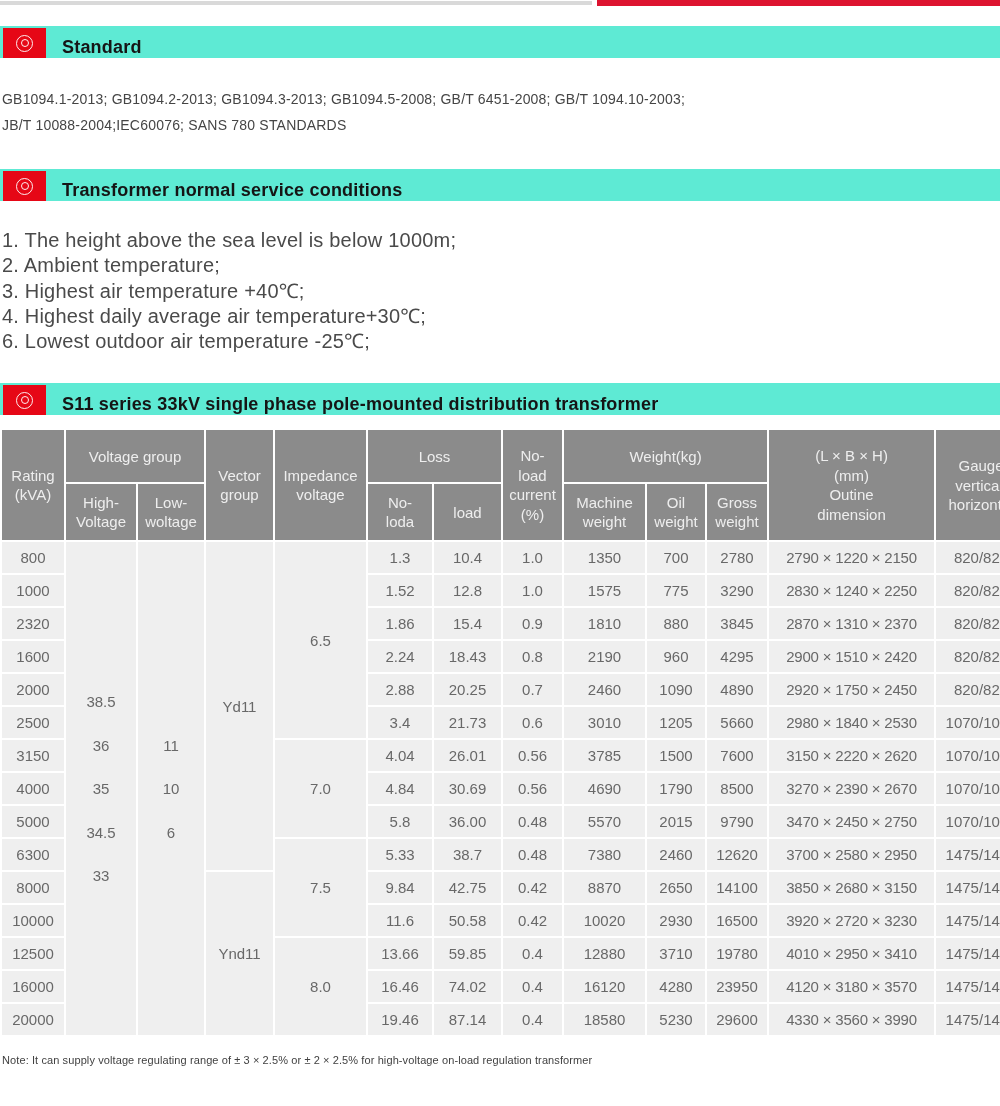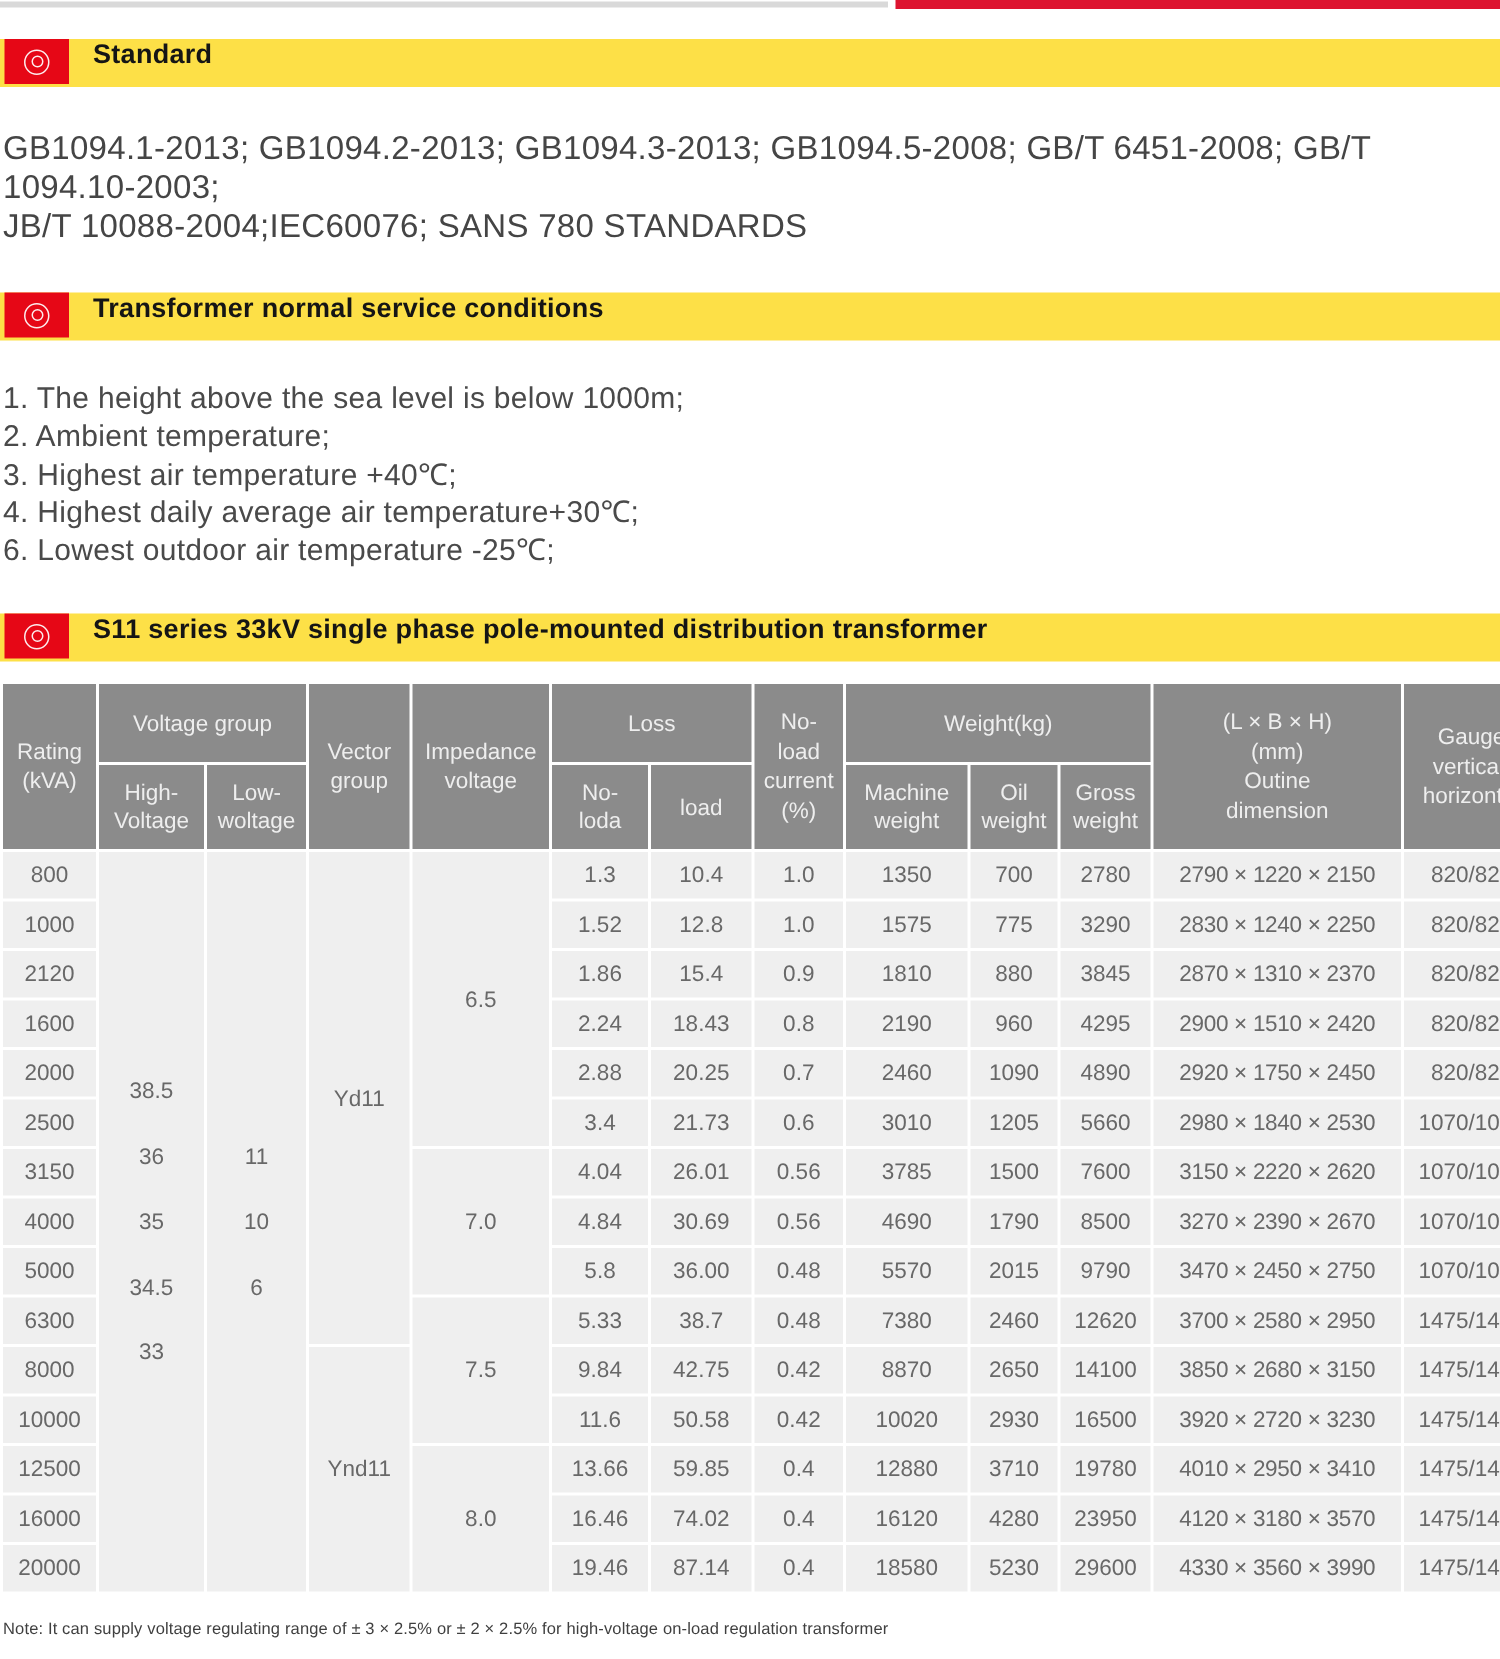--- a/index.html
+++ b/index.html
@@ -14,22 +14,22 @@
   }
 
   
   .topbar { display:flex; height:6px; align-items:flex-start; }
   .topbar-gray { width:592px; height:4px; margin-top:1px; background:#d9d9d9; }
   .topbar-gap  { width:5px; height:6px; background:#ffffff; }
   .topbar-red  { flex:1; height:6px; background:#dd1430; }
 
   
   .band {
-    display:flex; align-items:flex-start;
-    background:#fde047; height:32px;
+    display:flex; align-items:flex-end;
+    background:#5eead4; height:32px;
     margin: 0 0 0 0; position:relative;
     padding-left:3px;
   }
   .emblem {
     width:43px; height:30px; background:#e60716;
     display:flex; align-items:center; justify-content:center;
     flex:0 0 auto;
   }
   .emblem-ring {
     width:17px; height:17px; border:1.6px solid rgba(255,255,255,.92);
@@ -45,21 +45,21 @@
     letter-spacing:.2px;
   }
 
   .band-standard { margin-top:20px; }
   .band-service  { margin-top:31px; }
   .band-series   { margin-top:29px; }
 
   
   .standards-text {
     margin:28px 0 0 2px;
-    font-size:22px; line-height:26px; color:#454545;
+    font-size:14px; line-height:26px; color:#454545;
     letter-spacing:.2px;
   }
   .conditions-list { margin:27px 0 0 2px; }
   .conditions-list .cond-item {
     font-size:20px; line-height:25.3px; color:#4a4a4a;
     letter-spacing:.2px;
   }
 
   
   table.spec {
@@ -221,21 +221,21 @@
       <td>1.52</td>
       <td>12.8</td>
       <td>1.0</td>
       <td>1575</td>
       <td>775</td>
       <td>3290</td>
       <td class="dim">2830 × 1240 × 2250</td>
       <td class="gauge">820/820</td>
     </tr>
     <tr>
-      <td>2120</td>
+      <td>2320</td>
       <td>1.86</td>
       <td>15.4</td>
       <td>0.9</td>
       <td>1810</td>
       <td>880</td>
       <td>3845</td>
       <td class="dim">2870 × 1310 × 2370</td>
       <td class="gauge">820/820</td>
     </tr>
     <tr>

